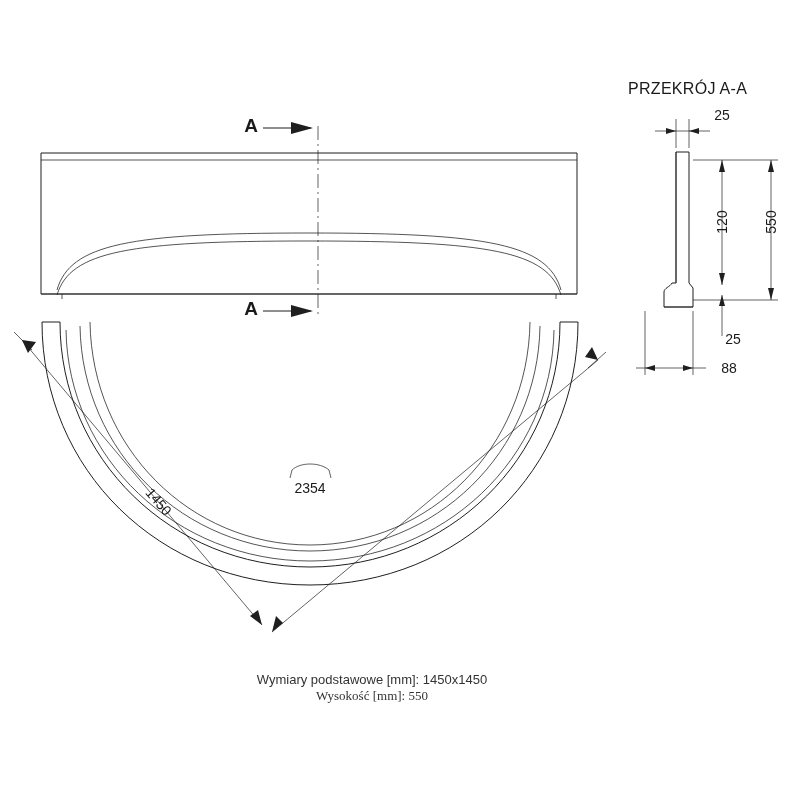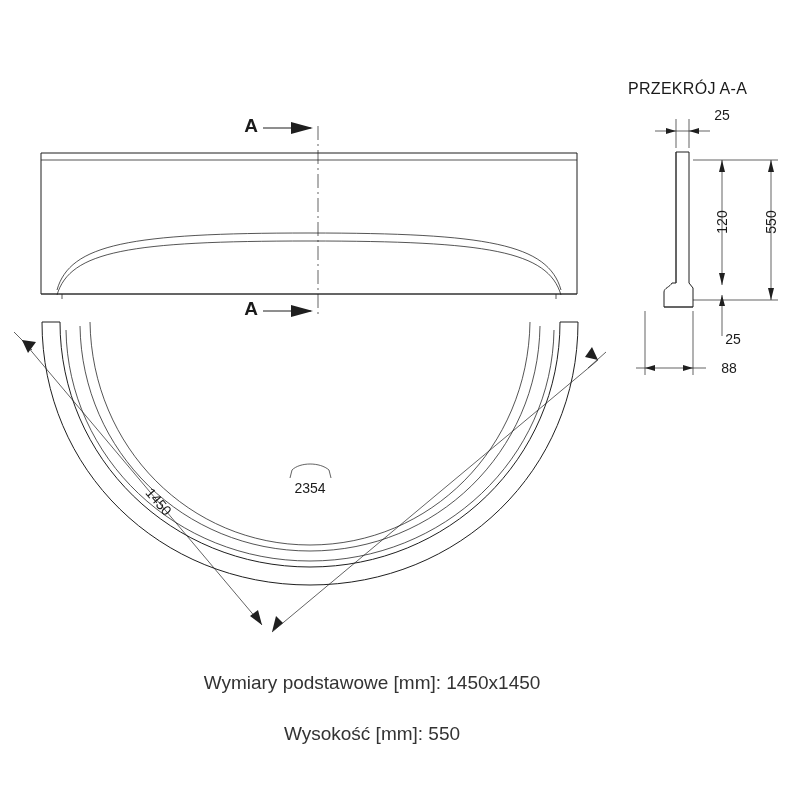--- a/index.html
+++ b/index.html
@@ -61,25 +61,25 @@
     font-family: "Liberation Sans", sans-serif;
     fill: #1a1a1a;
     font-size: 19px;
     font-weight: bold;
   }
   .caption {
     position: absolute;
     width: 744px;
     text-align: center;
     font-family: "Liberation Sans", sans-serif;
-    font-size: 19px;
+    font-size: 13px;
     color: #333333;
   }
   #cap1 { top: 672px; }
-  #cap2 { top: 723px; }
+  #cap2 { top: 688px; font-family: Liberation Serif, serif; }
 </style>
 </head>
 <body>
 
 <div id="stage">
 
   <svg class="drawing" viewBox="0 0 800 800">
 
     <g>
 

